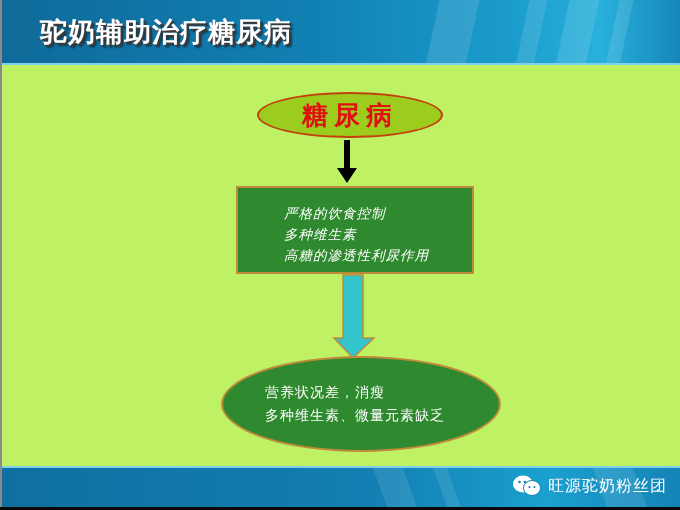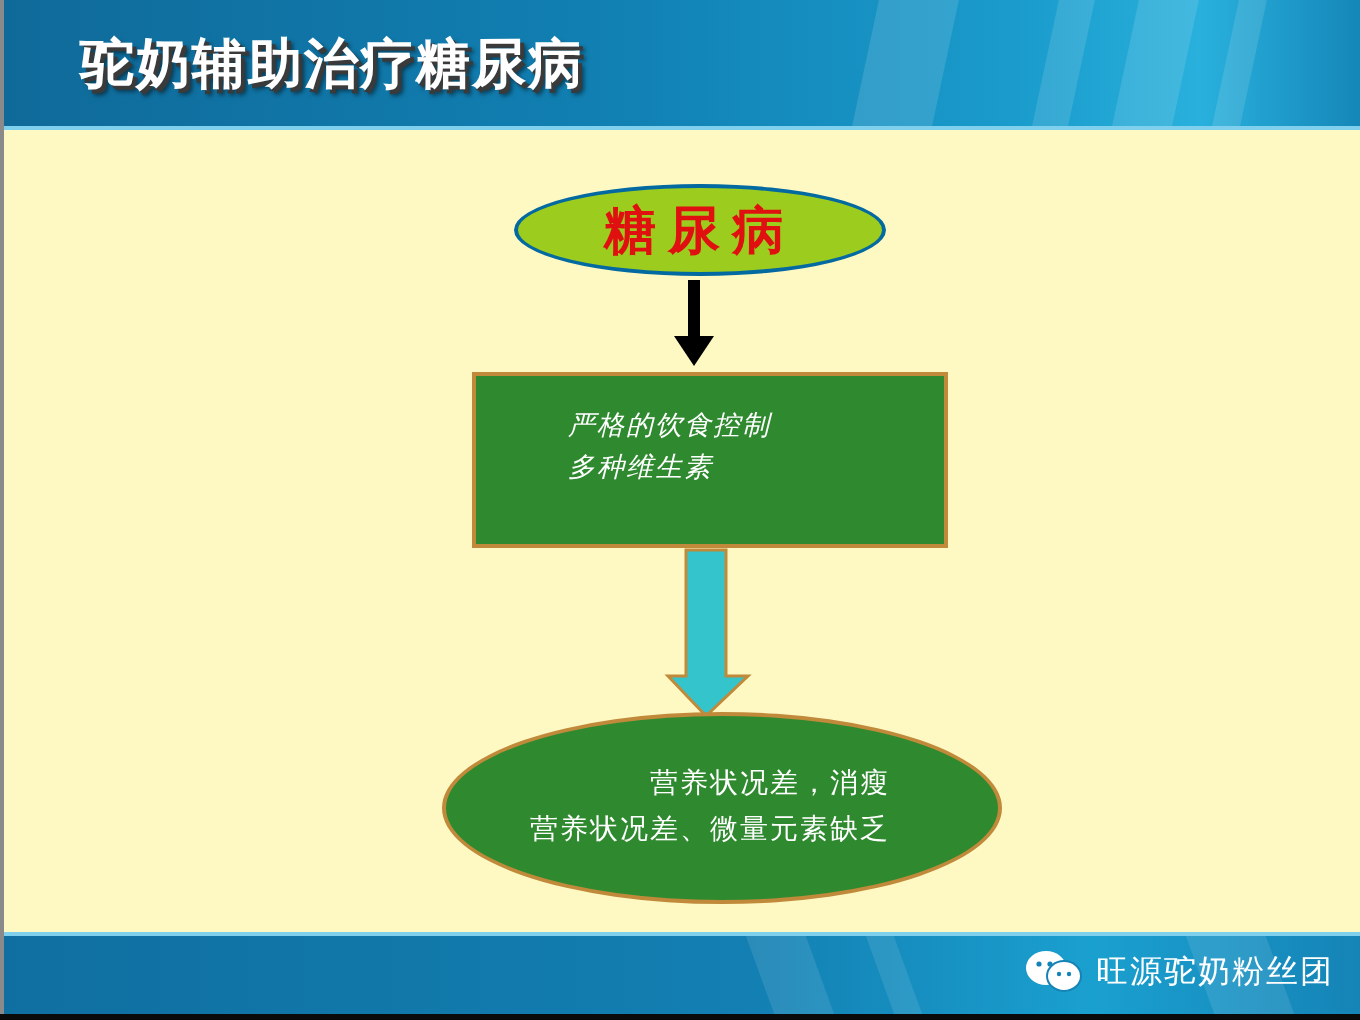--- a/index.html
+++ b/index.html
@@ -1,44 +1,44 @@
 <!DOCTYPE html>
 <html><head>
 <meta charset="utf-8">
 <style>
   * { margin:0; padding:0; box-sizing:border-box; }
   html, body { width:680px; height:510px; overflow:hidden; background:#000; }
   body { font-family:"DejaVu Sans","Liberation Sans",sans-serif; }
-  .slide { position:absolute; left:0; top:0; width:680px; height:507px; background:#fef9c3; border-left:2px solid #8a8a8a; overflow:hidden; }
+  .slide { position:absolute; left:0; top:0; width:680px; height:507px; background:#bef264; border-left:2px solid #8a8a8a; overflow:hidden; }
   .header { position:absolute; left:0; top:0; width:680px; height:65px;
     background:linear-gradient(90deg,#0f6a99 0%,#1180b3 45%,#1a9ccc 75%,#29b0dc 88%,#1486b8 100%);
     border-bottom:2px solid #7fd0ec; overflow:hidden; }
   .header .ray { position:absolute; top:-10px; height:90px; background:rgba(255,255,255,0.12); transform:skewX(-12deg); }
   .title { position:absolute; left:38px; top:14px; font-size:27px; font-weight:bold; color:#ffffff; letter-spacing:1px;
     text-shadow:2px 2px 0 #3a3a3a, 3px 3px 2px rgba(0,0,0,0.5); }
   .footer { position:absolute; left:0; top:466px; width:680px; height:41px;
     background:linear-gradient(90deg,#0f6fa0 0%,#137fb2 55%,#1aa0cf 80%,#1583b6 100%);
     border-top:2px solid #7fd0ec; overflow:hidden; }
   .footer .ray { position:absolute; top:-10px; height:70px; background:rgba(255,255,255,0.10); transform:skewX(20deg); }
   .brand { position:absolute; left:510px; top:3px; height:30px; display:flex; align-items:center; gap:6px; }
   .brand-text { color:#ffffff; font-size:16px; letter-spacing:1px; }
   .bottom-bar { position:absolute; left:0; top:507px; width:680px; height:3px; background:#0a0a0a; }
 
   .top-ellipse { position:absolute; left:255px; top:92px; width:186px; height:46px; border-radius:50%;
-    background:#9ccc1e; border:2px solid #0369a1; display:flex; align-items:center; justify-content:center; }
+    background:#9ccc1e; border:2px solid #c2410c; display:flex; align-items:center; justify-content:center; }
   .top-ellipse span { color:#e01010; font-size:26px; font-weight:bold; letter-spacing:6px; }
   .black-arrow { position:absolute; left:334px; top:140px; }
   .green-box { position:absolute; left:234px; top:186px; width:238px; height:88px; background:#2f8a2f; border:2px solid #c08a3a; }
   .green-box .lines { position:absolute; left:46px; top:15px; }
   .green-box .line { color:#ffffff; font-size:13.5px; line-height:21px; letter-spacing:1px; white-space:nowrap;font-style:italic; }
   .blue-arrow { position:absolute; left:330px; top:274px; }
   .bottom-ellipse { position:absolute; left:219px; top:356px; width:280px; height:96px; border-radius:50%;
     background:#2f8a2f; border:2px solid #c08a3a; }
   .bottom-ellipse .lines { position:absolute; left:42px; top:23px; }
-  .bottom-ellipse .line { color:#ffffff; font-size:14px; line-height:23px; letter-spacing:1px; white-space:nowrap;text-align:right; }
+  .bottom-ellipse .line { color:#ffffff; font-size:14px; line-height:23px; letter-spacing:1px; white-space:nowrap; }
 </style>
 </head>
 <body>
 
 <div class="slide">
   <div class="header">
     <div class="ray" style="left:430px;width:40px;"></div>
     <div class="ray" style="left:520px;width:18px;"></div>
     <div class="ray" style="left:560px;width:30px;"></div>
     <div class="ray" style="left:610px;width:14px;"></div>
@@ -51,31 +51,32 @@
 
   <svg class="black-arrow" width="22" height="44" viewBox="0 0 22 44">
     <rect x="8" y="0" width="6" height="30" fill="#000"></rect>
     <polygon points="1,28 21,28 11,43" fill="#000"></polygon>
   </svg>
 
   <div class="green-box">
     <div class="lines">
       <div class="line">严格的饮食控制</div>
       <div class="line">多种维生素</div>
+      <div class="line">高糖的渗透性利尿作用</div>
     </div>
   </div>
 
   <svg class="blue-arrow" width="44" height="86" viewBox="0 0 44 86">
     <polygon points="11,1 31,1 31,64 42,64 21,84 2,64 11,64" fill="#33c4cc" stroke="#c08a3a" stroke-width="1.5"></polygon>
   </svg>
 
   <div class="bottom-ellipse">
     <div class="lines">
       <div class="line">营养状况差，消瘦</div>
-      <div class="line">营养状况差、微量元素缺乏</div>
+      <div class="line">多种维生素、微量元素缺乏</div>
     </div>
   </div>
 
   <div class="footer">
     <div class="ray" style="left:380px;width:30px;"></div>
     <div class="ray" style="left:440px;width:14px;"></div>
     <div class="ray" style="left:600px;width:40px;"></div>
     <div class="brand">
       <svg width="30" height="24" viewBox="0 0 30 24">
         <ellipse cx="11" cy="10" rx="10" ry="8.5" fill="#ffffff"></ellipse>

